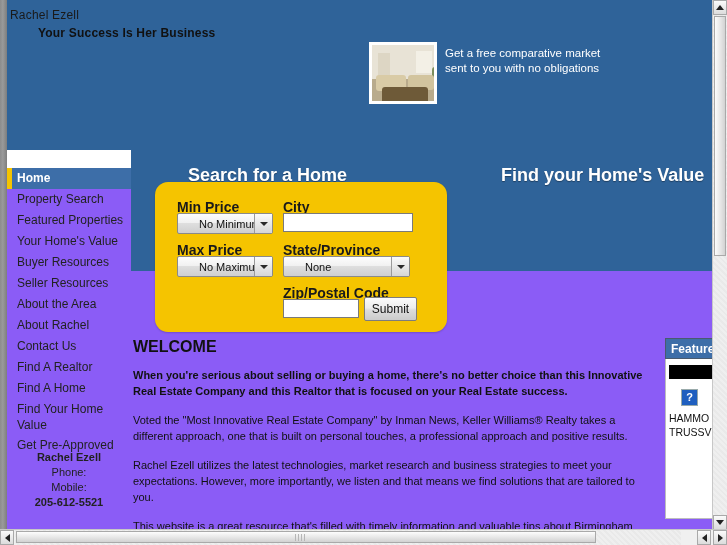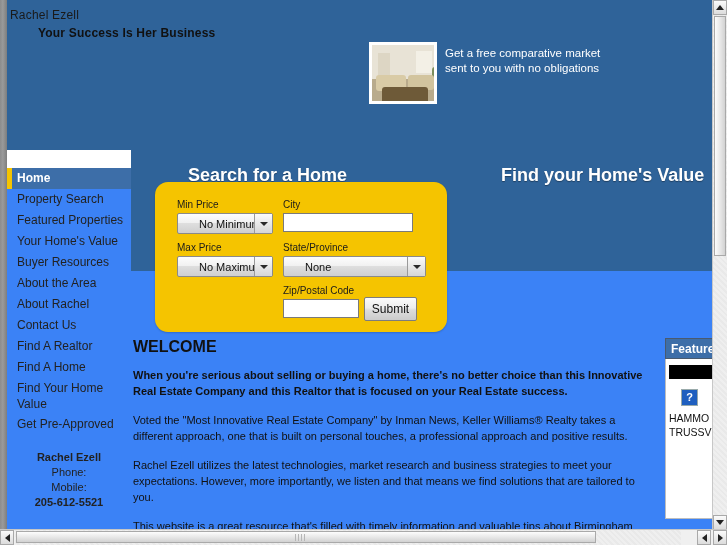--- a/index.html
+++ b/index.html
@@ -9,21 +9,21 @@
     font-family:"Liberation Sans", sans-serif;
     font-size:12px;color:#000;
   }
   #viewport{position:absolute;left:0;top:0;width:727px;height:545px;overflow:hidden;}
 
   
   .gutter-left{position:absolute;left:0;top:0;width:7px;height:530px;
     background:linear-gradient(to right,#8c8c8c 0%,#9a9a9a 40%,#7e7e7e 100%);}
 
   
-  .page{position:absolute;left:7px;top:0;width:706px;height:530px;background:#3b82f6;overflow:hidden;}
+  .page{position:absolute;left:7px;top:0;width:706px;height:530px;background:#8b5cf6;overflow:hidden;}
 
   
   .header{position:absolute;left:0;top:0;width:706px;height:155px;background:#2f6399;}
   .header .logo-line1{position:absolute;left:3px;top:8px;font-size:12px;color:#1a1a1a;letter-spacing:.2px;}
   .header .logo-line2{position:absolute;left:3px;top:26px;font-size:12px;font-weight:bold;color:#111;letter-spacing:.2px;margin-left:28px;}
 
   
   .sidebar-cut{position:absolute;left:0;top:150px;width:124px;height:30px;background:#ffffff;}
 
   
@@ -44,21 +44,21 @@
   .hv-thumb .win{position:absolute;left:44px;top:6px;width:16px;height:22px;background:#f3f0e6;}
   .hv-thumb .cab{position:absolute;left:6px;top:8px;width:12px;height:24px;background:#ddd6c4;}
   .hv-thumb .plant{position:absolute;left:60px;top:22px;width:7px;height:14px;background:#7d8e5c;border-radius:3px;}
 
   .hv-text{position:absolute;left:438px;top:46px;width:230px;color:#fff;font-size:11.5px;line-height:15px;
      white-space:nowrap;overflow:hidden;}
 
   
   .search-card{position:absolute;left:148px;top:182px;width:292px;height:150px;background:#f5c400;
       border-radius:13px;box-shadow:0 1px 2px rgba(0,0,0,.18);}
-  .fld-label{position:absolute;font-size:10px;font-weight:normal;color:#1a1a1a;}
+  .fld-label{position:absolute;font-size:14px;font-weight:bold;color:#1a1a1a;}
   .sel{position:absolute;height:21px;box-sizing:border-box;
      background:linear-gradient(to bottom,#fdfdfd 0%,#f0f0f0 48%,#dedede 50%,#cfcfcf 100%);
      border:1px solid #8a8a8a;border-radius:2px;font-size:11px;color:#111;
      display:flex;align-items:center;}
   .sel .sel-txt{padding-left:21px;flex:1;white-space:nowrap;overflow:hidden;}
   .sel .sel-arrow{width:17px;height:100%;border-left:1px solid #9a9a9a;
      display:flex;align-items:center;justify-content:center;
      background:linear-gradient(to bottom,#fbfbfb,#d6d6d6);}
   .sel .sel-arrow i{display:block;width:0;height:0;border-left:4px solid transparent;
      border-right:4px solid transparent;border-top:4px solid #2a2a2a;}
@@ -172,38 +172,39 @@
         <span class="sel-txt">No Maximum</span>
         <span class="sel-arrow">
             <i></i>
           </span>
       </div>
 
       <div class="fld-label" style="left:128px;top:17px;">City</div>
       <input class="txt" style="left: 128px; top: 31px; width: 130px;" value="">
 
       <div class="fld-label" style="left:128px;top:60px;">State/Province</div>
-      <div class="sel" style="left:128px;top:74px;width:143px;">
+      <div class="sel" style="left:128px;top:74px;width:127px;">
         <span class="sel-txt">None</span>
         <span class="sel-arrow">
             <i></i>
           </span>
       </div>
 
       <div class="fld-label" style="left:128px;top:103px;">Zip/Postal Code</div>
       <input class="txt" style="left: 128px; top: 117px; width: 76px;" value="">
       <div class="btn" style="left:209px;top:115px;width:53px;">Submit</div>
     </div>
 
     <div class="nav">
       <div class="nav-item active"><span>Home</span></div>
       <div class="nav-item"><span>Property Search</span></div>
       <div class="nav-item"><span>Featured Properties</span></div>
       <div class="nav-item"><span>Your Home's Value</span></div>
       <div class="nav-item"><span>Buyer Resources</span></div>
+      <div class="nav-item"><span>Seller Resources</span></div>
       <div class="nav-item"><span>About the Area</span></div>
       <div class="nav-item"><span>About Rachel</span></div>
       <div class="nav-item"><span>Contact Us</span></div>
       <div class="nav-item"><span>Find A Realtor</span></div>
       <div class="nav-item"><span>Find A Home</span></div>
       <div class="nav-item two-line"><span>Find Your Home Value</span></div>
       <div class="nav-item"><span>Get Pre-Approved</span></div>
     </div>
 
     <div class="contact">

